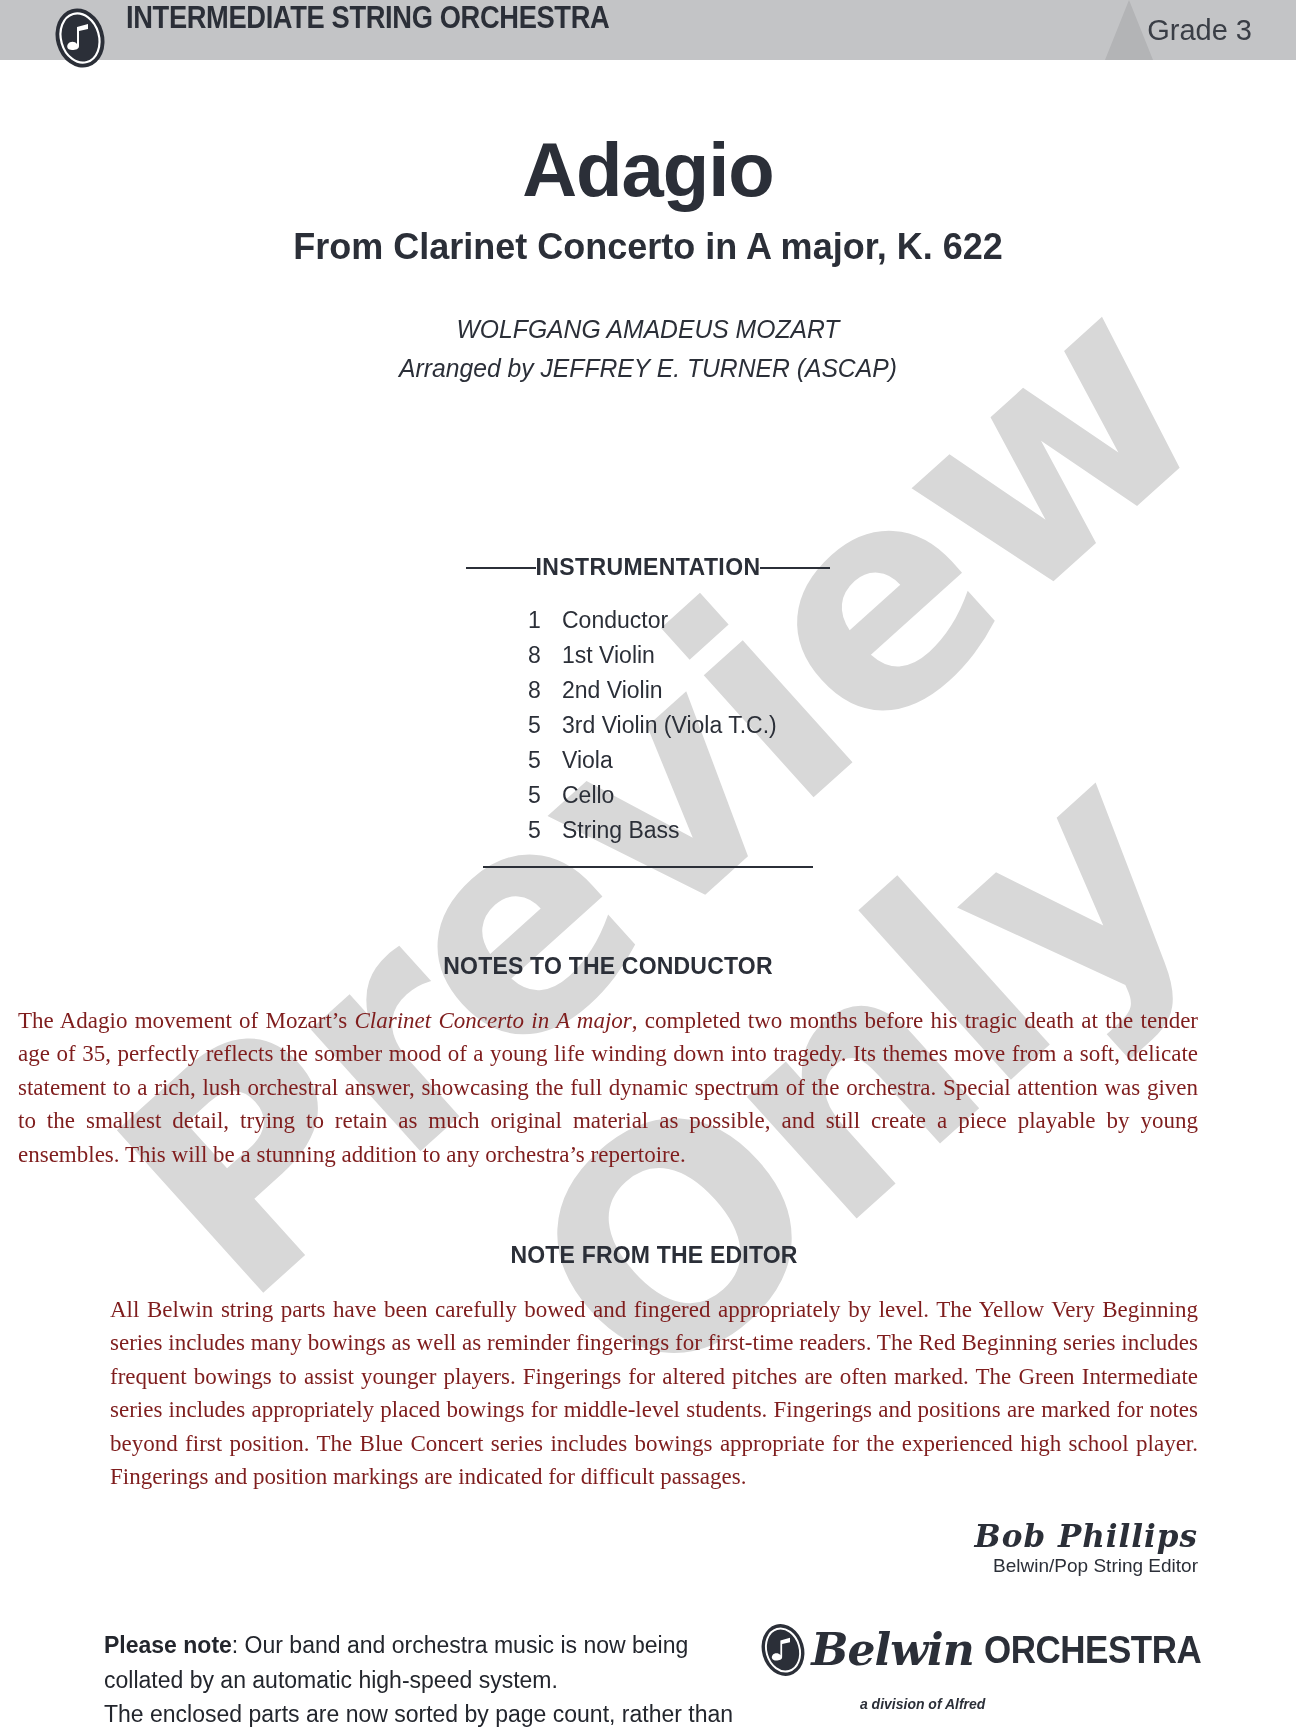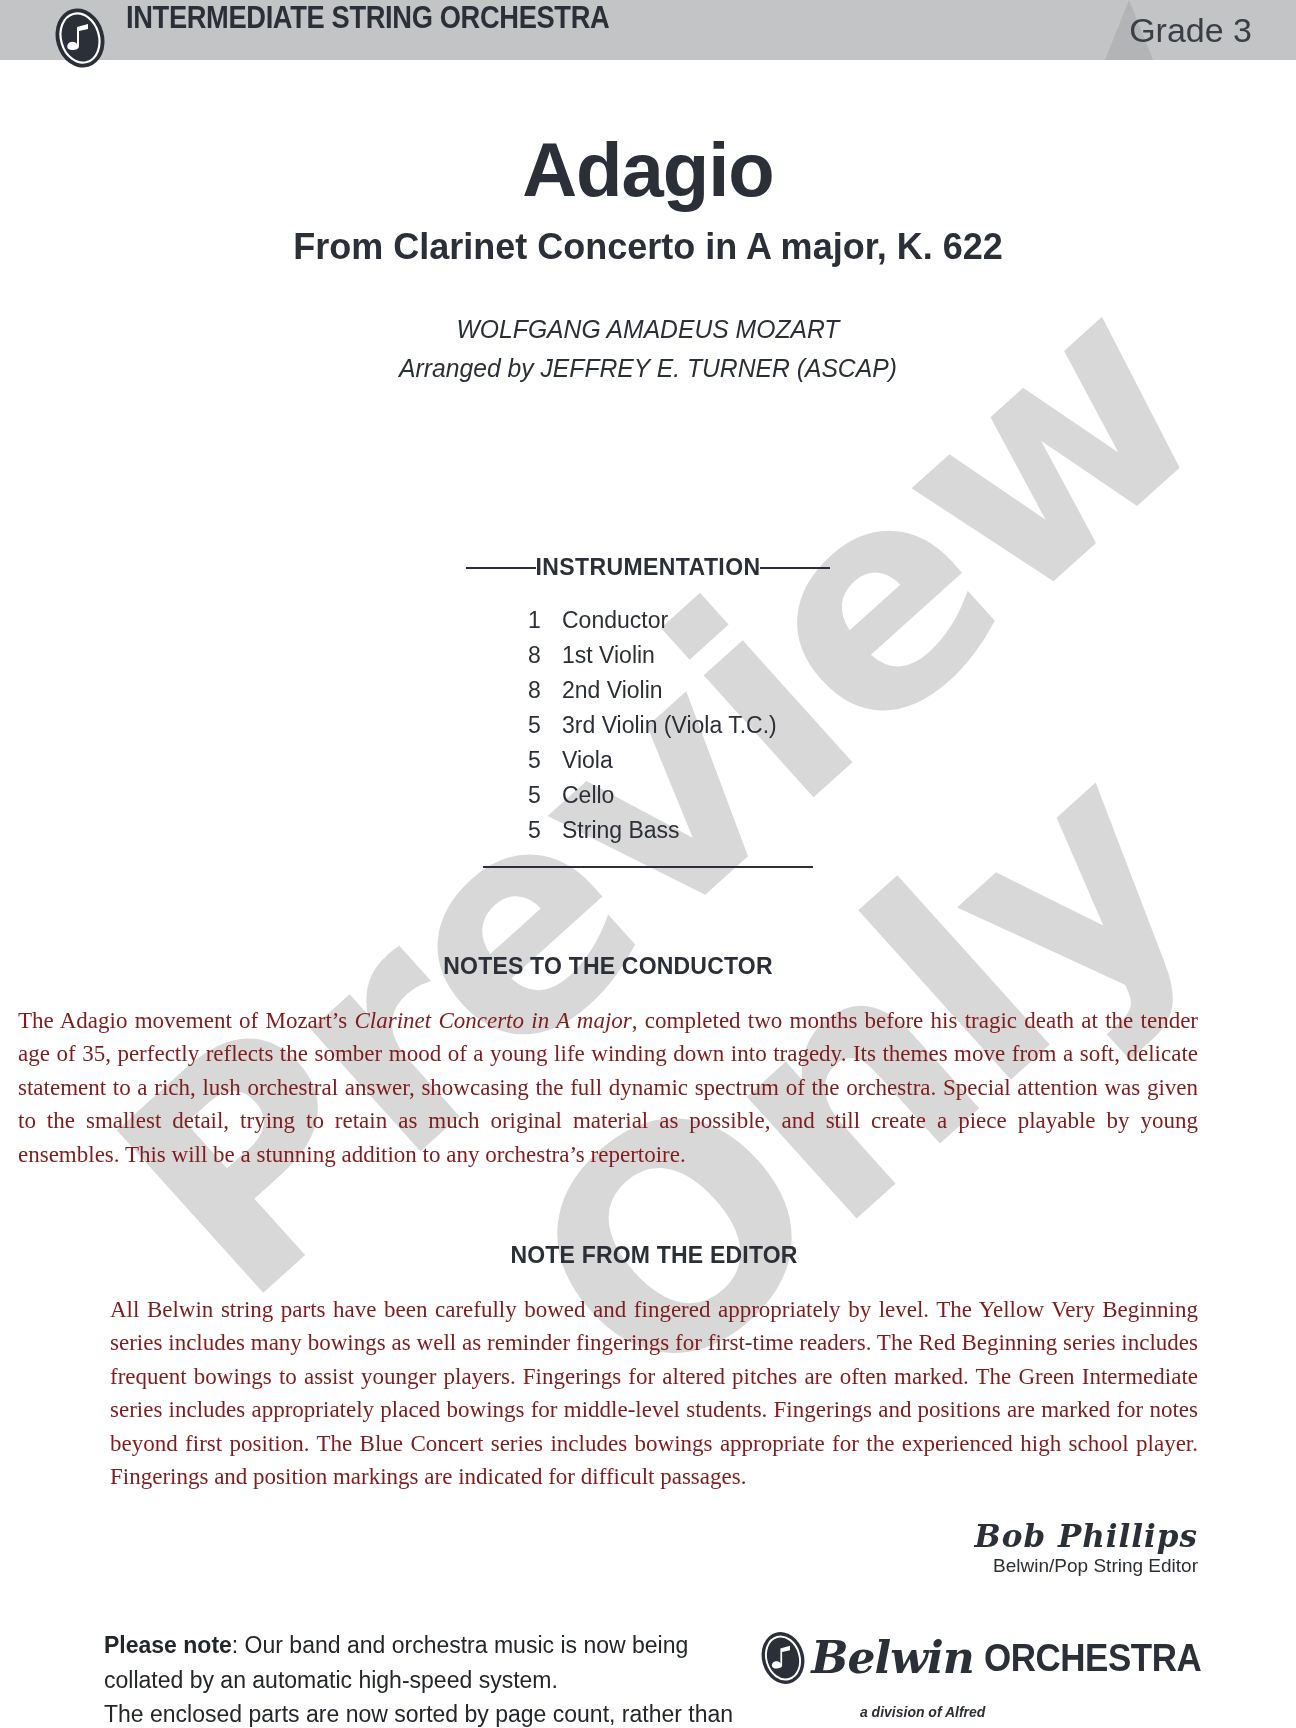--- a/index.html
+++ b/index.html
@@ -90,21 +90,21 @@
     color: #2b2f38;
     transform: scaleX(0.88);
     transform-origin: left center;
     white-space: nowrap;
   }
   #header-grade {
     position: absolute;
     right: 44px;
     top: 50%;
     transform: translateY(-50%);
-    font-size: 34px;
+    font-size: 29px;
     color: #3a3e46;
     white-space: nowrap;
   }
 
   
   #content {
     position: absolute;
     left: 0; top: 0;
     width: 1296px;
     z-index: 20;
@@ -244,21 +244,21 @@
     width: 640px;
     font-family: "Liberation Sans Narrow", "Liberation Sans", sans-serif;
     font-size: 23px;
     line-height: 1.5;
     color: #23262d;
   }
   #footer-note .bold { font-weight: bold; }
   #footer-logo {
     position: absolute;
     right: 76px;
-    top: 10px;
+    top: 2px;
     display: flex;
     align-items: flex-start;
   }
   #belwin-wordmark-wrap {
     position: relative;
     display: flex;
     flex-direction: column;
     align-items: center;
   }
   #belwin-wordmark-row {

